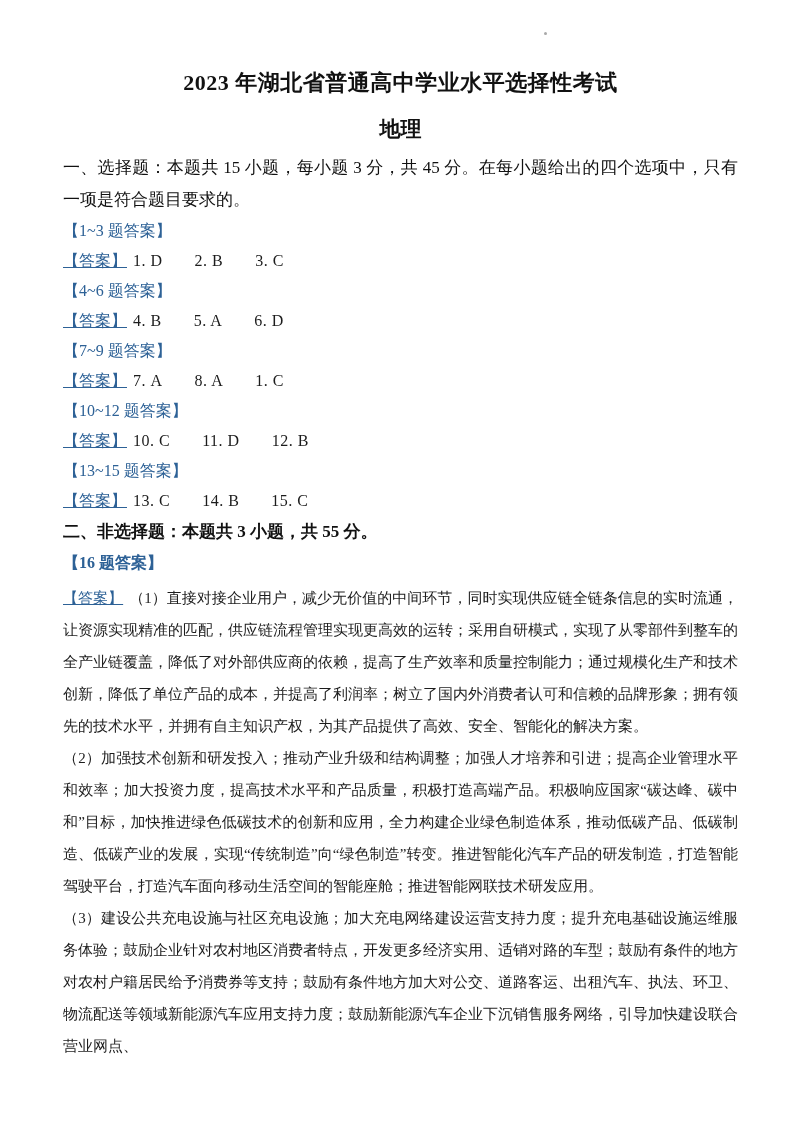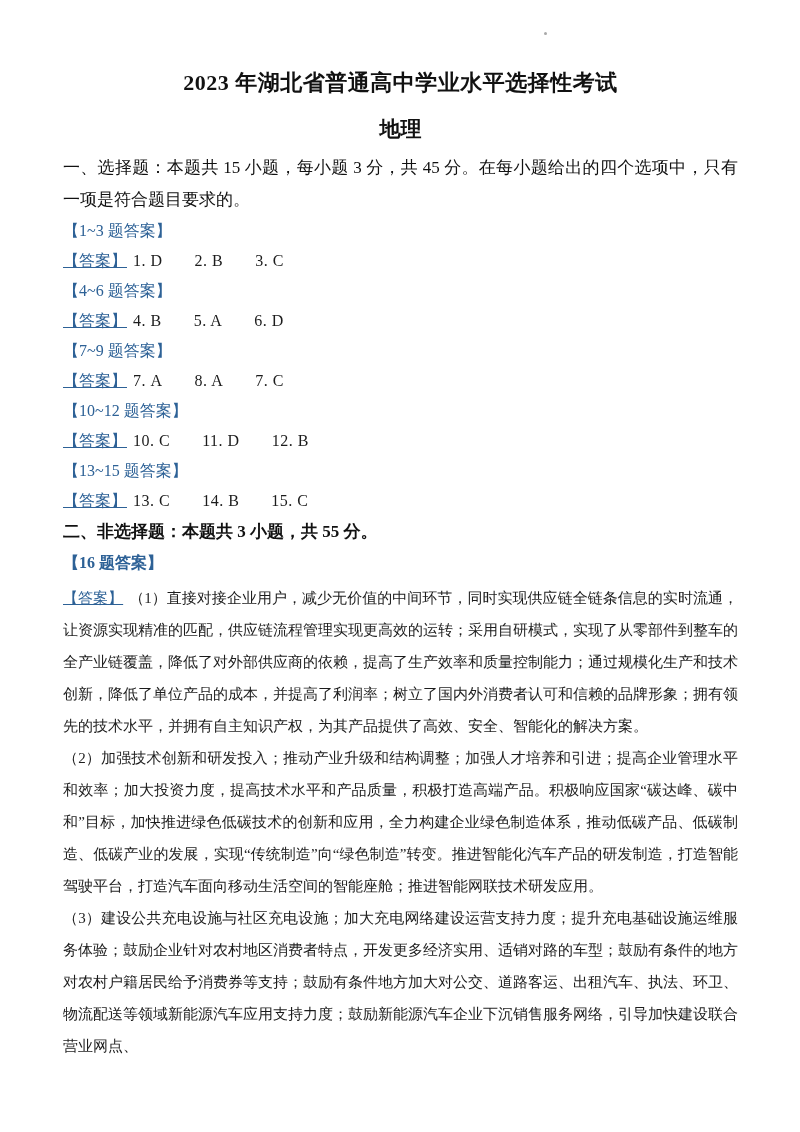--- a/index.html
+++ b/index.html
@@ -109,21 +109,21 @@
   <h2 class="doc-subtitle">地理</h2>
 
   <p class="sec-heading">一、选择题：本题共 15 小题，每小题 3 分，共 45 分。在每小题给出的四个选项中，只有一项是符合题目要求的。</p>
 
   <div>
       <div class="ans-header">【1~3 题答案】</div>
       <div class="ans-row"><span class="blue ans-prefix">【答案】</span><span class="ans-item">1. D</span><span class="ans-item">2. B</span><span class="ans-item">3. C</span></div>
       <div class="ans-header">【4~6 题答案】</div>
       <div class="ans-row"><span class="blue ans-prefix">【答案】</span><span class="ans-item">4. B</span><span class="ans-item">5. A</span><span class="ans-item">6. D</span></div>
       <div class="ans-header">【7~9 题答案】</div>
-      <div class="ans-row"><span class="blue ans-prefix">【答案】</span><span class="ans-item">7. A</span><span class="ans-item">8. A</span><span class="ans-item">7. C</span></div>
+      <div class="ans-row"><span class="blue ans-prefix">【答案】</span><span class="ans-item">7. A</span><span class="ans-item">8. A</span><span class="ans-item">1. C</span></div>
       <div class="ans-header">【10~12 题答案】</div>
       <div class="ans-row"><span class="blue ans-prefix">【答案】</span><span class="ans-item">10. C</span><span class="ans-item">11. D</span><span class="ans-item">12. B</span></div>
       <div class="ans-header">【13~15 题答案】</div>
       <div class="ans-row"><span class="blue ans-prefix">【答案】</span><span class="ans-item">13. C</span><span class="ans-item">14. B</span><span class="ans-item">15. C</span></div>
     </div>
 
   <p class="sec2-heading">二、非选择题：本题共 3 小题，共 55 分。</p>
 
   <div class="q16-header">【16 题答案】</div>
 

